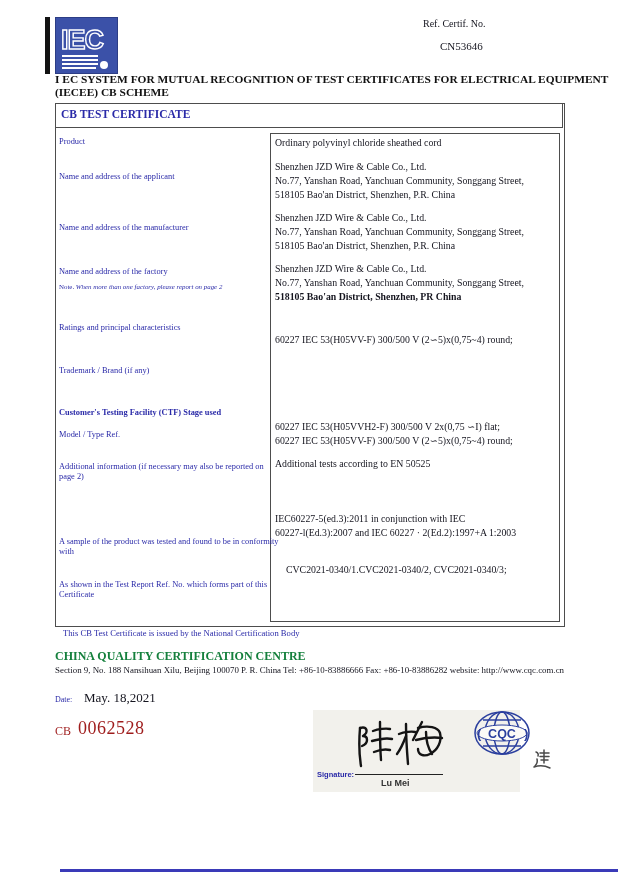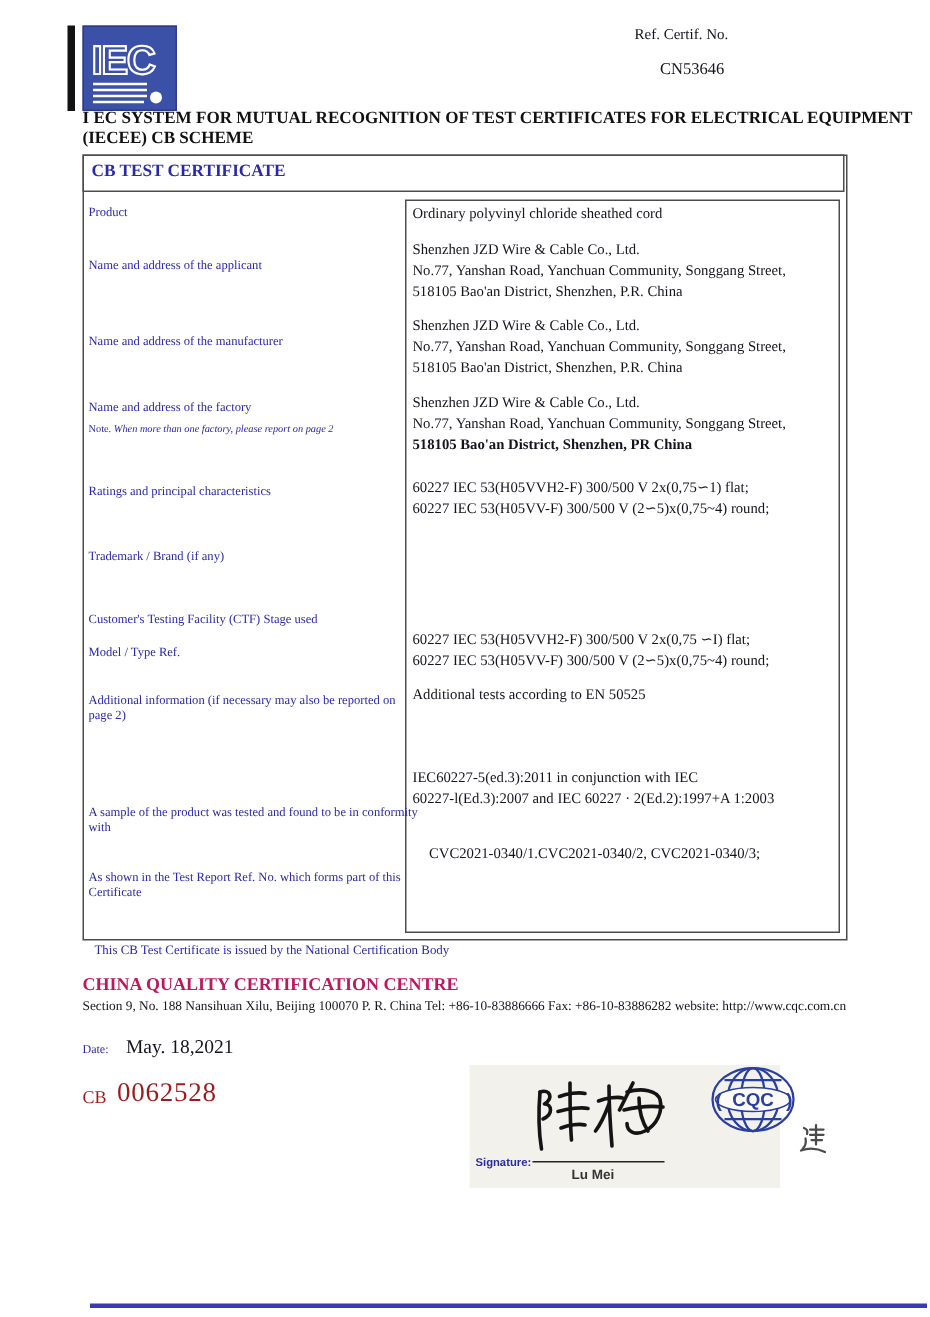--- a/index.html
+++ b/index.html
@@ -56,56 +56,55 @@
   <div class="abs label" style="left:59px;top:137px;">Product</div>
   <div class="abs label" style="left:59px;top:172px;width:215px;">Name and address of the applicant</div>
   <div class="abs label" style="left:59px;top:223px;width:215px;">Name and address of the manufacturer</div>
   <div class="abs label" style="left:59px;top:267px;width:215px;">Name and address of the factory</div>
   <div class="abs note nowrap" style="left:59px;top:283px;">
     <span>Note.</span>
     <i>When more than one factory, please report on page 2</i>
   </div>
   <div class="abs label" style="left:59px;top:323px;width:215px;">Ratings and principal characteristics</div>
   <div class="abs label" style="left:59px;top:366px;width:215px;">Trademark / Brand (if any)</div>
-  <div class="abs label" style="left:59px;top:408px;width:230px;">Customer's Testing Facility (CTF) Stage used</div>
+  <div class="abs label" style="left:59px;top:408px;width:230px;font-weight:bold;">Customer's Testing Facility (CTF) Stage used</div>
   <div class="abs label" style="left:59px;top:430px;width:215px;">Model / Type Ref.</div>
   <div class="abs label" style="left:59px;top:462px;width:216px;">Additional information (if necessary may also be reported on page 2)</div>
   <div class="abs label" style="left:59px;top:537px;width:222px;">A sample of the product was tested and found to be in conformity with</div>
   <div class="abs label" style="left:59px;top:580px;width:232px;">As shown in the Test Report Ref. No. which forms part of this Certificate</div>
 
   <div class="abs value" style="left:275px;top:136px;">Ordinary polyvinyl chloride sheathed cord</div>
 
   <div class="abs value" style="left:275px;top:160px;">Shenzhen JZD Wire &amp; Cable Co., Ltd.</div>
   <div class="abs value" style="left:275px;top:174px;">No.77, Yanshan Road, Yanchuan Community, Songgang Street,</div>
   <div class="abs value" style="left:275px;top:188px;">518105 Bao'an District, Shenzhen, P.R. China</div>
 
   <div class="abs value" style="left:275px;top:211px;">Shenzhen JZD Wire &amp; Cable Co., Ltd.</div>
   <div class="abs value" style="left:275px;top:225px;">No.77, Yanshan Road, Yanchuan Community, Songgang Street,</div>
   <div class="abs value" style="left:275px;top:239px;">518105 Bao'an District, Shenzhen, P.R. China</div>
 
   <div class="abs value" style="left:275px;top:262px;">Shenzhen JZD Wire &amp; Cable Co., Ltd.</div>
   <div class="abs value" style="left:275px;top:276px;">No.77, Yanshan Road, Yanchuan Community, Songgang Street,</div>
   <div class="abs value" style="left:275px;top:290px;font-weight:bold;">518105 Bao'an District, Shenzhen, PR China</div>
 
-  <div class="abs value" style="left:275px;top:319px;">60227 IEC 53(H05VVH2-F) 300/500 V 2x(0,75∽1) flat;</div>
   <div class="abs value" style="left:275px;top:333px;">60227 IEC 53(H05VV-F) 300/500 V (2∽5)x(0,75~4) round;</div>
 
   <div class="abs value" style="left:275px;top:420px;">60227 IEC 53(H05VVH2-F) 300/500 V 2x(0,75 ∽I) flat;</div>
   <div class="abs value" style="left:275px;top:434px;">60227 IEC 53(H05VV-F) 300/500 V (2∽5)x(0,75~4) round;</div>
 
   <div class="abs value" style="left:275px;top:457px;">Additional tests according to EN 50525</div>
 
   <div class="abs value" style="left:275px;top:512px;">IEC60227-5(ed.3):2011 in conjunction with IEC</div>
   <div class="abs value" style="left:275px;top:526px;">60227-l(Ed.3):2007 and IEC 60227 · 2(Ed.2):1997+A 1:2003</div>
 
   <div class="abs value" style="left:286px;top:563px;">CVC2021-0340/1.CVC2021-0340/2, CVC2021-0340/3;</div>
 
   <div class="abs blue nowrap" style="left:63px;top:628px;font-size:8.6px;">This CB Test Certificate is issued by the National Certification Body</div>
 
-  <div class="abs bold nowrap" style="left:55px;top:649px;font-size:12px;color:#be185d;">CHINA QUALITY CERTIFICATION CENTRE</div>
+  <div class="abs bold nowrap" style="left:55px;top:649px;font-size:12px;color:#15803d;">CHINA QUALITY CERTIFICATION CENTRE</div>
   <div class="abs nowrap" style="left:55px;top:665px;font-size:8.9px;">Section 9, No. 188 Nansihuan Xilu, Beijing 100070 P. R. China Tel: +86-10-83886666 Fax: +86-10-83886282 website: http://www.cqc.com.cn</div>
 
   <div class="abs blue nowrap" style="left:55px;top:695px;font-size:8px;">Date:</div>
   <div class="abs nowrap" style="left:84px;top:690px;font-size:13px;">May. 18,2021</div>
 
   <div class="abs cb-red nowrap" style="left:55px;top:724px;font-size:12px;">CB</div>
   <div class="abs cb-red nowrap" style="left:78px;top:718px;font-size:18px;letter-spacing:0.5px;">0062528</div>
 
   <div class="abs sig-patch" style="left:313px;top:710px;width:207px;height:82px;"></div>
 

